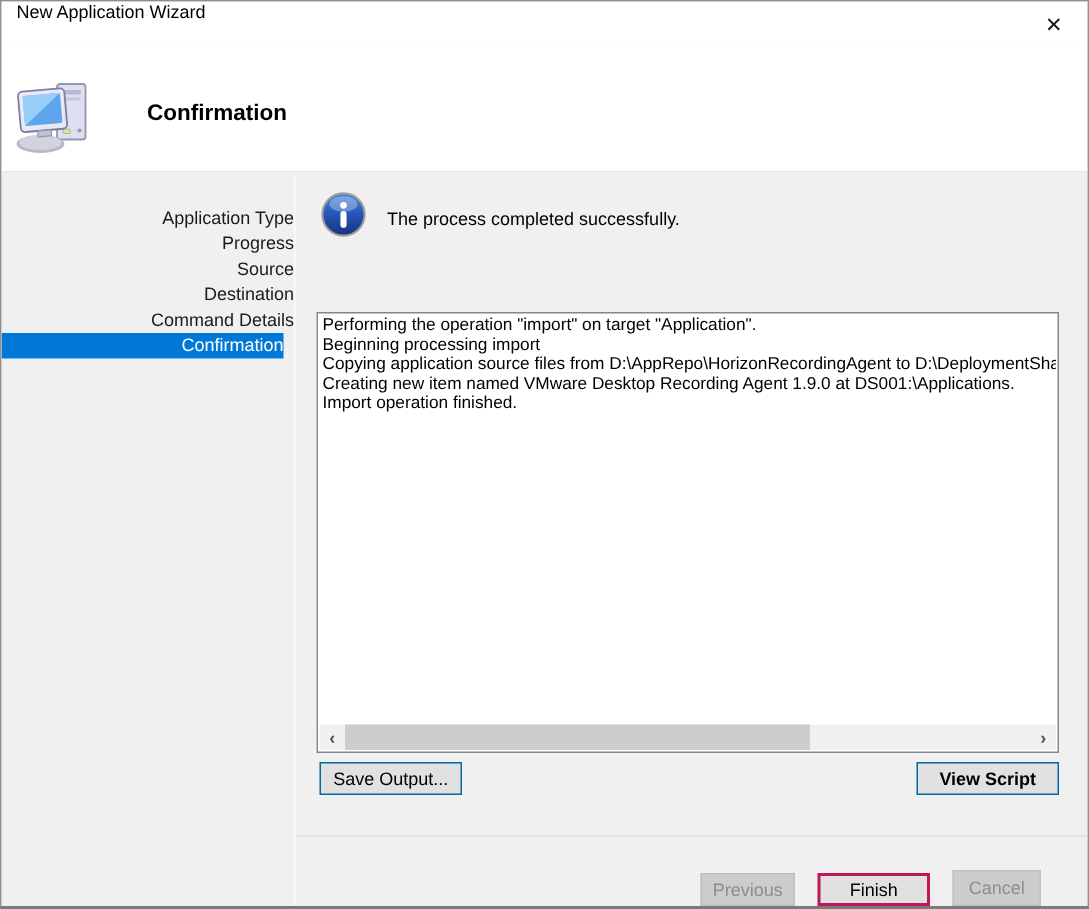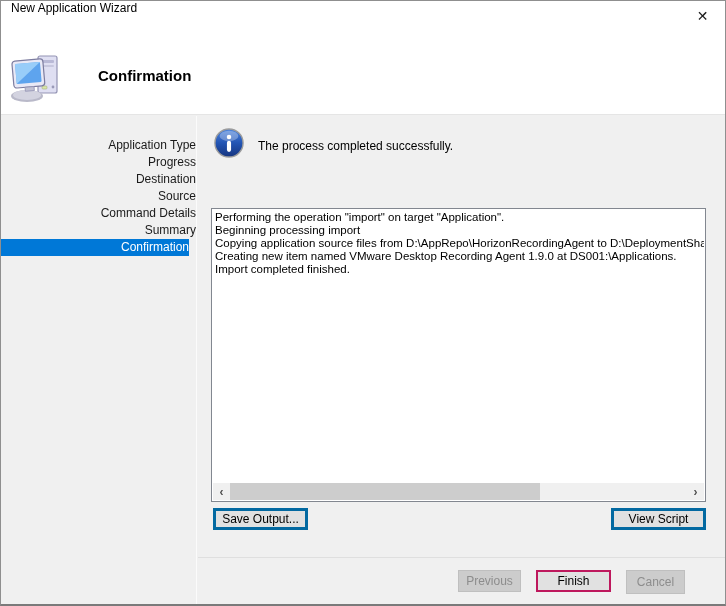--- a/index.html
+++ b/index.html
@@ -88,35 +88,35 @@
   .hs-left { left:0; }
   .hs-right { right:0; }
   .hs-thumb {
     position:absolute; left:17px; top:0; width:310px; height:17px;
     background:#cdcdcd;
   }
 
   
   .btn {
     font-family:"Liberation Sans", sans-serif; font-size:12px;
-    background:#e1e1e1; border:3px solid #0369a1; color:#000;
+    background:#e1e1e1; border:1px solid #0369a1; color:#000;
     display:flex; align-items:center; justify-content:center;
   }
   .save-output { position:absolute; left:15px; top:392px; width:95px; height:22px; }
-  .view-script { position:absolute; left:413px; top:392px; width:95px; height:22px; }
+  .view-script { position:absolute; left:413px; top:392px; width:95px; height:22px;font-weight:bold; }
 
   
   .footer-sep {
     position:absolute; left:0; right:0; top:441px; height:1px;
     background:#dfdfdf;
   }
   .footer {
     position:absolute; left:0; right:0; top:442px; bottom:0;
-    display:flex; justify-content:flex-end; align-items:flex-start;
-    padding-top:12px; padding-right:40px; gap:15px;
+    display:flex; justify-content:flex-end; align-items:flex-end;
+    padding-top:12px; padding-right:31px; gap:15px;
   }
   .btn.disabled {
     background:#cccccc; border:1px solid #bfbfbf; color:#8d8d8d;
   }
   .btn-previous { width:63px; height:22px; }
   .btn-finish  { width:75px; height:22px; border:2px solid #be185d; background:#e1e1e1; }
   .btn-cancel  { width:59px; height:24px; }
 </style>
 </head>
 <body>
@@ -151,24 +151,23 @@
         </g>
       </svg>
     </span>
     <span class="page-title">Confirmation</span>
   </div>
 
   <div class="sidebar">
     <ul>
       <li>Application Type</li>
       <li>Progress</li>
+      <li>Source</li>
       <li>Destination</li>
-      <li>Source</li>
       <li>Command Details</li>
-      <li>Summary</li>
       <li class="selected">Confirmation</li>
     </ul>
   </div>
 
   <div class="content">
 
     <div class="info-row">
       <span class="info-icon">
         <svg width="30" height="30" viewBox="0 0 32 32">
           <defs>
@@ -186,21 +185,21 @@
       </span>
       <span class="info-msg">The process completed successfully.</span>
     </div>
 
     <div class="output-box">
       <div class="output-text">
         <div class="line">Performing the operation "import" on target "Application".</div>
         <div class="line">Beginning processing import</div>
         <div class="line">Copying application source files from D:\AppRepo\HorizonRecordingAgent to D:\DeploymentShare\App</div>
         <div class="line">Creating new item named VMware Desktop Recording Agent 1.9.0 at DS001:\Applications.</div>
-        <div class="line">Import completed finished.</div>
+        <div class="line">Import operation finished.</div>
       </div>
       <div class="hscroll">
         <span class="hs-arrow hs-left">‹</span>
         <span class="hs-thumb"></span>
         <span class="hs-arrow hs-right">›</span>
       </div>
     </div>
 
     <button class="btn save-output">Save Output...</button>
     <button class="btn view-script">View Script</button>

